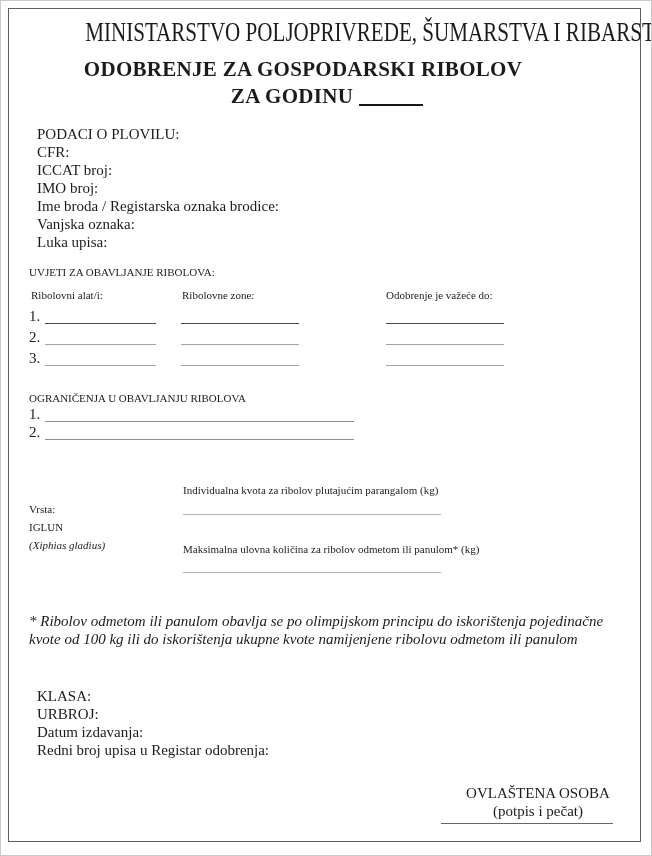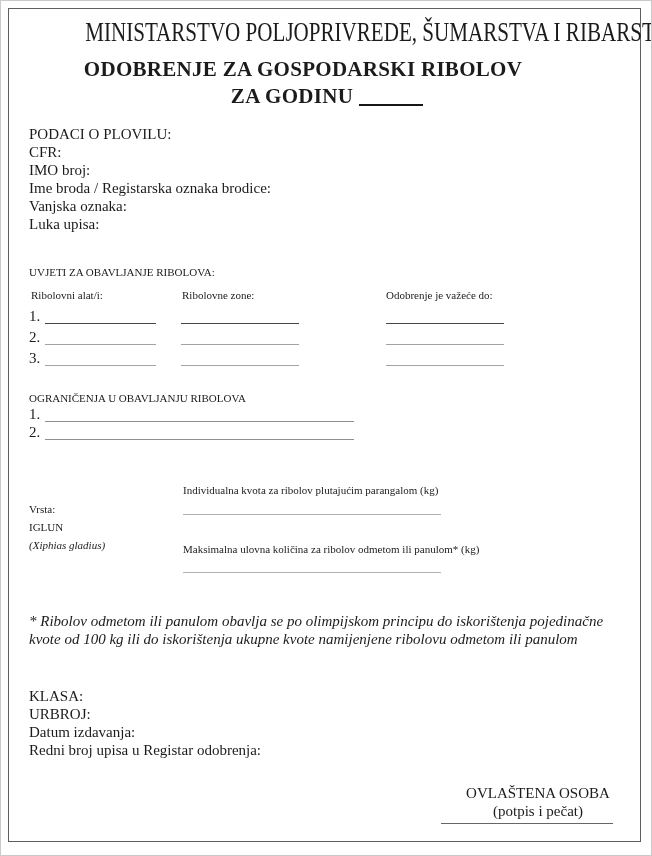--- a/index.html
+++ b/index.html
@@ -11,21 +11,21 @@
     color:#1b1b1b;
     box-sizing:border-box;
     border:1px solid #c9c9c9;
     overflow:hidden;
   }
   .frame {
     position:absolute; left:7px; top:7px;
     width:631px; height:832px;
     border:1px solid #5f5f5f;
   }
-  .abs { position:absolute; }
+  .abs { position:absolute;margin-left:8px; }
   .hdr-wrap { position:absolute; top:16px; left:0; width:652px; text-align:center; }
   .hdr {
     display:inline-block; font-size:27px; white-space:nowrap;
     transform:scaleX(0.78); transform-origin:50% 50%;
   }
   .title1 {
     position:absolute; top:56px; left:0; width:604px; text-align:center;
     font-size:21px; font-weight:bold; letter-spacing:0.3px; white-space:nowrap;
   }
   .title2 {
@@ -68,20 +68,21 @@
     <span class="hdr">MINISTARSTVO POLJOPRIVREDE, ŠUMARSTVA I RIBARSTVA</span>
   </div>
   <div class="title1">ODOBRENJE ZA GOSPODARSKI RIBOLOV</div>
   <div class="title2">
     <span>ZA GODINU</span><span class="blank-year"></span>
   </div>
 
   <div class="abs body-txt stack" style="left:28px; top:124px;">
     <div>PODACI O PLOVILU:</div>
     <div>CFR:</div>
+    <div>ICCAT broj:</div>
     <div>IMO broj:</div>
     <div>Ime broda / Registarska oznaka brodice:</div>
     <div>Vanjska oznaka:</div>
     <div>Luka upisa:</div>
   </div>
 
   <div class="lbl" style="left:28px; top:262px;">UVJETI ZA OBAVLJANJE RIBOLOVA:</div>
   <div class="lbl" style="left:30px; top:285px;">Ribolovni alat/i:</div>
   <div class="lbl" style="left:181px; top:285px;">Ribolovne zone:</div>
   <div class="lbl" style="left:385px; top:285px;">Odobrenje je važeće do:</div>

